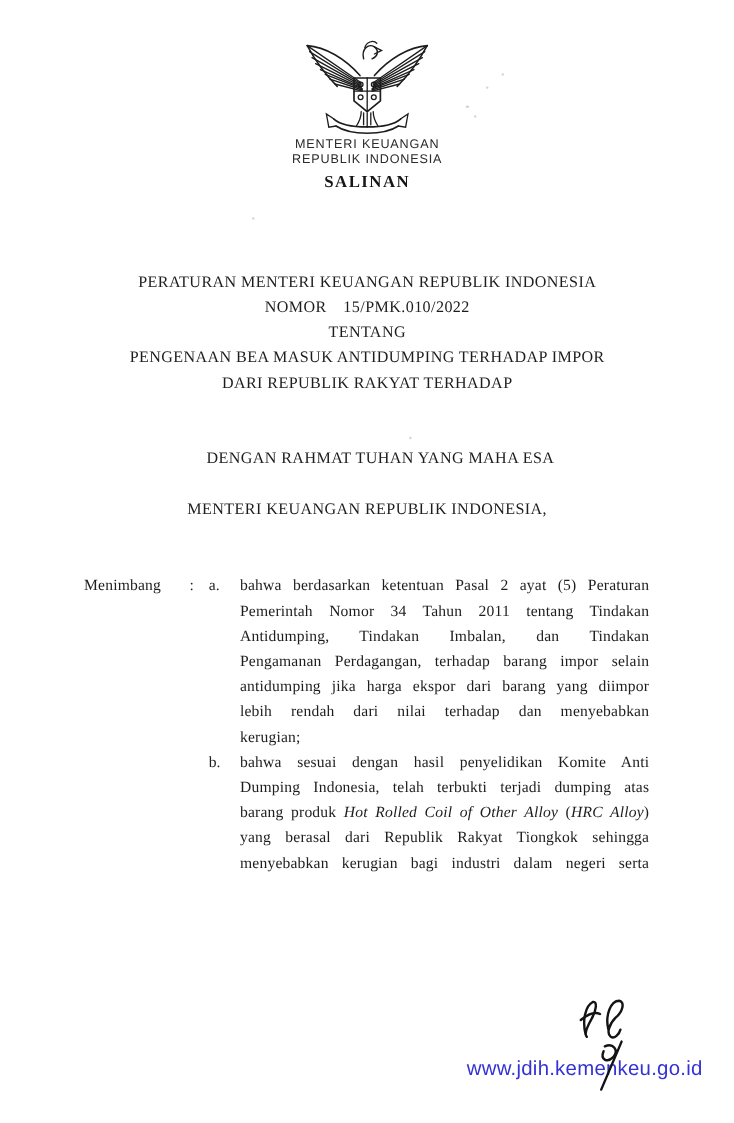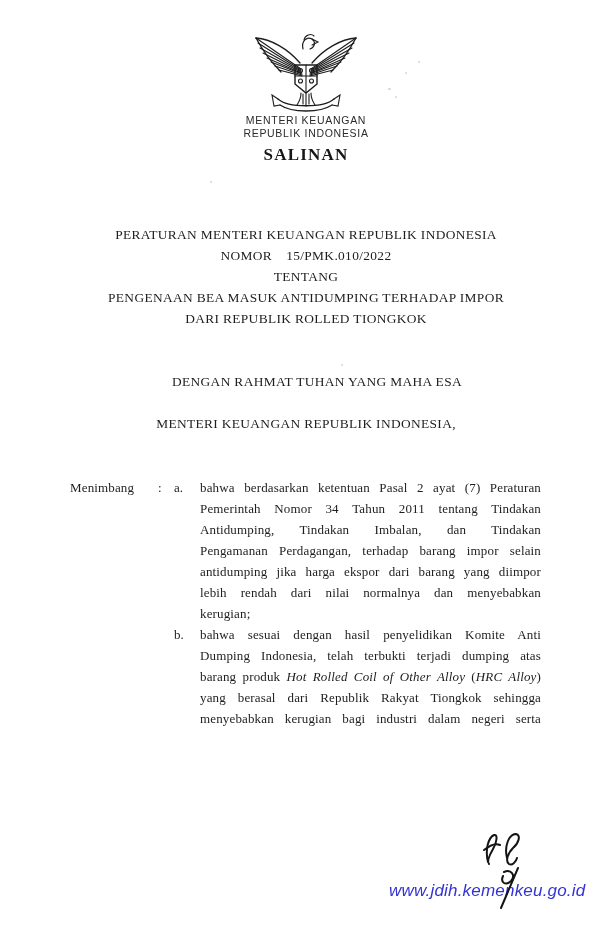--- a/index.html
+++ b/index.html
@@ -14,21 +14,21 @@
   
   .emblem{position:absolute;top:32px;left:50%;transform:translateX(-50%);}
   .ministry{
     position:absolute;top:114px;left:0;width:100%;
     text-align:center;
     font-family:"Liberation Sans", sans-serif;
     font-size:10.5px;line-height:13px;letter-spacing:.7px;color:#2b2b2b;
   }
   .salinan{
     position:absolute;top:145px;left:0;width:100%;
-    text-align:center;font-weight:bold;font-size:17px;letter-spacing:1.2px;color:#161616;
+    text-align:center;font-weight:bold;font-size:14px;letter-spacing:1.2px;color:#161616;
   }
   
   .title-block{position:absolute;top:224px;left:0;width:100%;text-align:center;}
   .t-line{height:21px;line-height:21px;font-size:13.4px;letter-spacing:.35px;white-space:nowrap;}
   .nomor-gap{display:inline-block;width:14px;}
   .it{font-style:italic;}
   .invocation{position:absolute;top:374px;left:11px;width:100%;text-align:center;
     font-size:13.4px;letter-spacing:.35px;}
   .authority{position:absolute;top:416px;left:0;width:100%;text-align:center;
     font-size:13.4px;letter-spacing:.35px;}
@@ -42,21 +42,20 @@
     height:21px;line-height:21px;font-size:13px;letter-spacing:.15px;
     text-align:justify;text-align-last:justify;overflow:hidden;white-space:nowrap;
   }
   .line.last{text-align-last:left;}
   
   .watermark{
     position:absolute;top:881px;left:389px;
     font-family:"Liberation Sans", sans-serif;
     font-size:17px;letter-spacing:.2px;
     z-index:1;
-    font-style:italic;
   }
   .signature{position:absolute;top:828px;left:480px;z-index:2;}
   
   .speck{position:absolute;background:#8d8d8d;border-radius:50%;opacity:.38;}
 </style>
 </head>
 <body>
 
 <div class="page">
 
@@ -114,37 +113,37 @@
     <div>MENTERI KEUANGAN</div>
     <div>REPUBLIK INDONESIA</div>
   </div>
   <div class="salinan">SALINAN</div>
 
   <div class="title-block">
     <div class="t-line">PERATURAN MENTERI KEUANGAN REPUBLIK INDONESIA</div>
     <div class="t-line"><span>NOMOR</span><span class="nomor-gap"></span><span>15/PMK.010/2022</span></div>
     <div class="t-line">TENTANG</div>
     <div class="t-line">PENGENAAN BEA MASUK ANTIDUMPING TERHADAP IMPOR</div>
-    <div class="t-line">DARI REPUBLIK ROLLED TIONGKOK</div>
+    <div class="t-line">DARI REPUBLIK RAKYAT TERHADAP</div>
   </div>
 
   <div class="invocation">DENGAN RAHMAT TUHAN YANG MAHA ESA</div>
   <div class="authority">MENTERI KEUANGAN REPUBLIK INDONESIA,</div>
 
   <div class="menimbang-label">Menimbang</div>
   <div class="menimbang-colon">:</div>
   <div class="m-items" id="m-items">
       <div class="m-item">
         <span class="m-marker">a.</span>
-        <div class="line"><span>bahwa berdasarkan ketentuan Pasal 2 ayat (7) Peraturan</span></div>
+        <div class="line"><span>bahwa berdasarkan ketentuan Pasal 2 ayat (5) Peraturan</span></div>
         <div class="line"><span>Pemerintah Nomor 34 Tahun 2011 tentang Tindakan</span></div>
         <div class="line"><span>Antidumping, Tindakan Imbalan, dan Tindakan</span></div>
         <div class="line"><span>Pengamanan Perdagangan, terhadap barang impor selain</span></div>
         <div class="line"><span>antidumping jika harga ekspor dari barang yang diimpor</span></div>
-        <div class="line"><span>lebih rendah dari nilai normalnya dan menyebabkan</span></div>
+        <div class="line"><span>lebih rendah dari nilai terhadap dan menyebabkan</span></div>
         <div class="line last"><span>kerugian;</span></div>
       </div>
       <div class="m-item">
         <span class="m-marker">b.</span>
         <div class="line"><span>bahwa sesuai dengan hasil penyelidikan Komite Anti</span></div>
         <div class="line"><span>Dumping Indonesia, telah terbukti terjadi dumping atas</span></div>
         <div class="line"><span>barang produk </span><span class="it">Hot Rolled Coil of Other Alloy</span><span> (</span><span class="it">HRC Alloy</span><span>)</span></div>
         <div class="line"><span>yang berasal dari Republik Rakyat Tiongkok sehingga</span></div>
         <div class="line"><span>menyebabkan kerugian bagi industri dalam negeri serta</span></div>
       </div>

